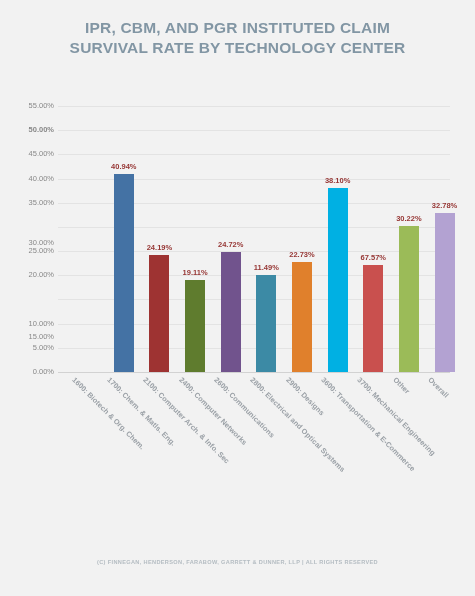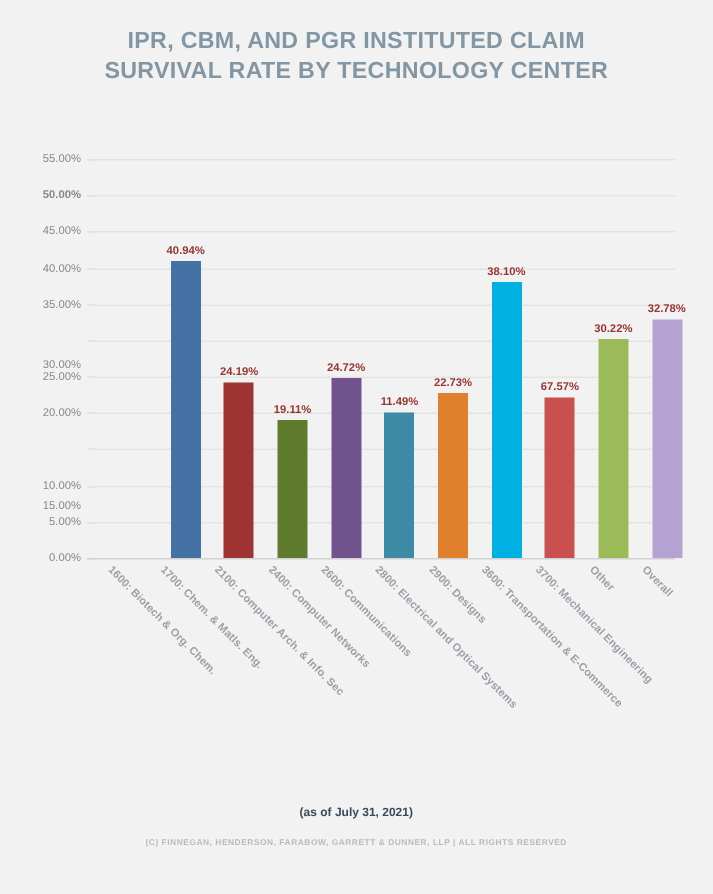--- a/index.html
+++ b/index.html
@@ -288,16 +288,15 @@
         <div class="xlabel">3700: Mechanical Engineering</div>
       </div>
       <div class="xlabel-slot" style="left: 320.727px;">
         <div class="xlabel">Other</div>
       </div>
       <div class="xlabel-slot" style="left: 356.364px;">
         <div class="xlabel">Overall</div>
       </div>
     </div>
 
-  <div class="asof">(as of July 31, 2021)</div>
   <div class="copyright">(C) FINNEGAN, HENDERSON, FARABOW, GARRETT &amp; DUNNER, LLP | ALL RIGHTS RESERVED</div>
 
 </div>
 
 </body></html>

